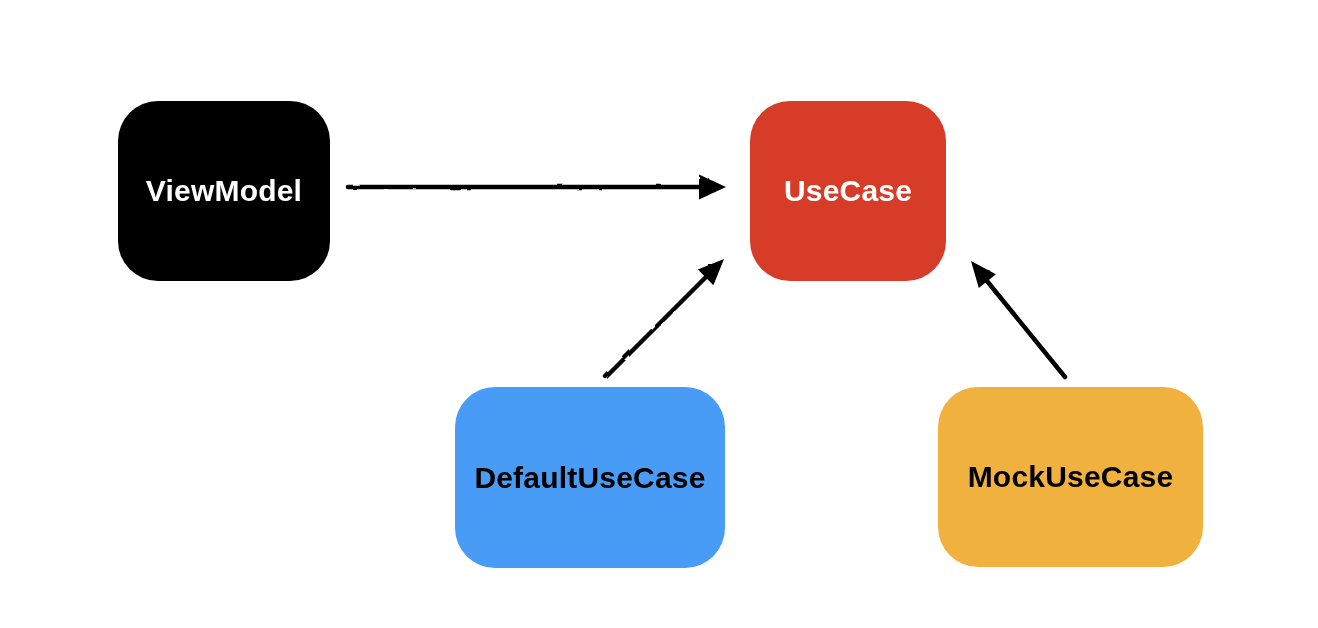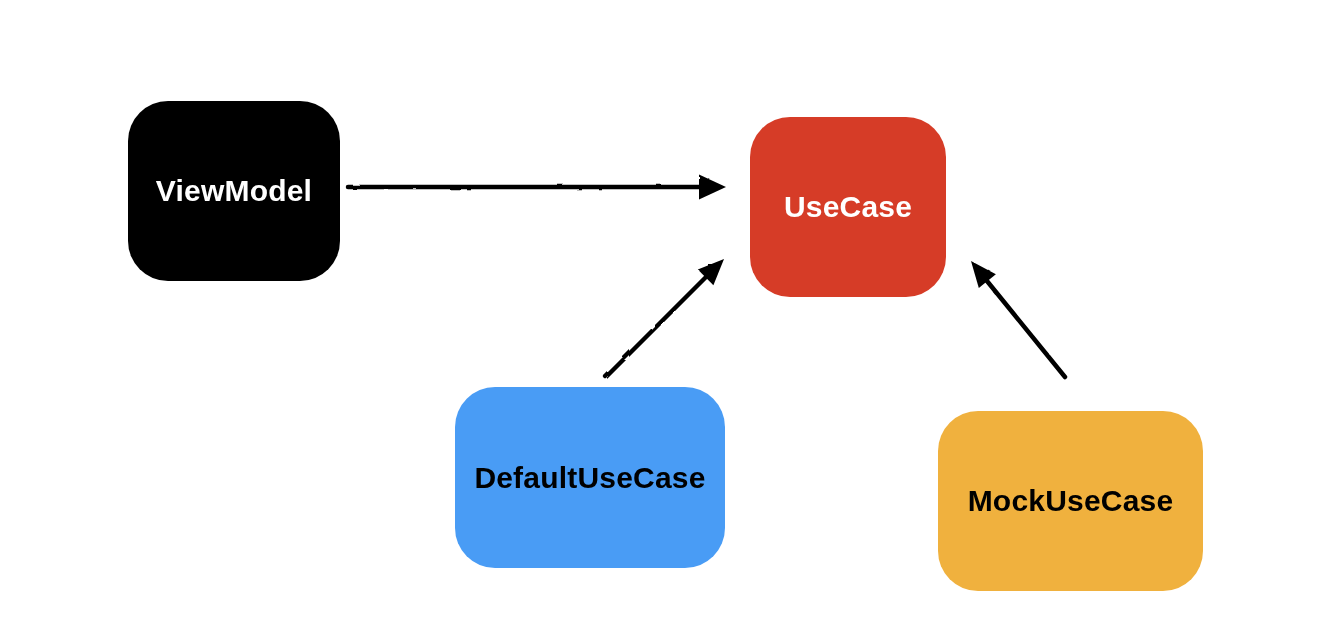--- a/index.html
+++ b/index.html
@@ -21,24 +21,24 @@
     display: flex;
     align-items: center;
     justify-content: center;
     font-weight: bold;
     font-size: 30px;
     letter-spacing: 0.2px;
     box-sizing: border-box;
     cursor: default;
     user-select: none;
   }
-  #node-viewmodel      { left: 118px; top: 101px; width: 212px; height: 180px; margin-left: 10px; }
-  #node-usecase        { left: 750px; top: 101px; width: 196px; height: 180px; margin-top: 16px; }
+  #node-viewmodel      { left: 118px; top: 101px; width: 212px; height: 180px; }
+  #node-usecase        { left: 750px; top: 101px; width: 196px; height: 180px; }
   #node-defaultusecase { left: 455px; top: 387px; width: 270px; height: 181px; text-align: center; }
-  #node-mockusecase    { left: 938px; top: 387px; width: 265px; height: 180px; margin-top: 24px; }
+  #node-mockusecase    { left: 938px; top: 387px; width: 265px; height: 180px; }
   #edges {
     position: absolute;
     left: 0;
     top: 0;
     pointer-events: none;
   }
   #edges line, #edges polygon { pointer-events: stroke; }
 </style>
 </head>
 <body>

